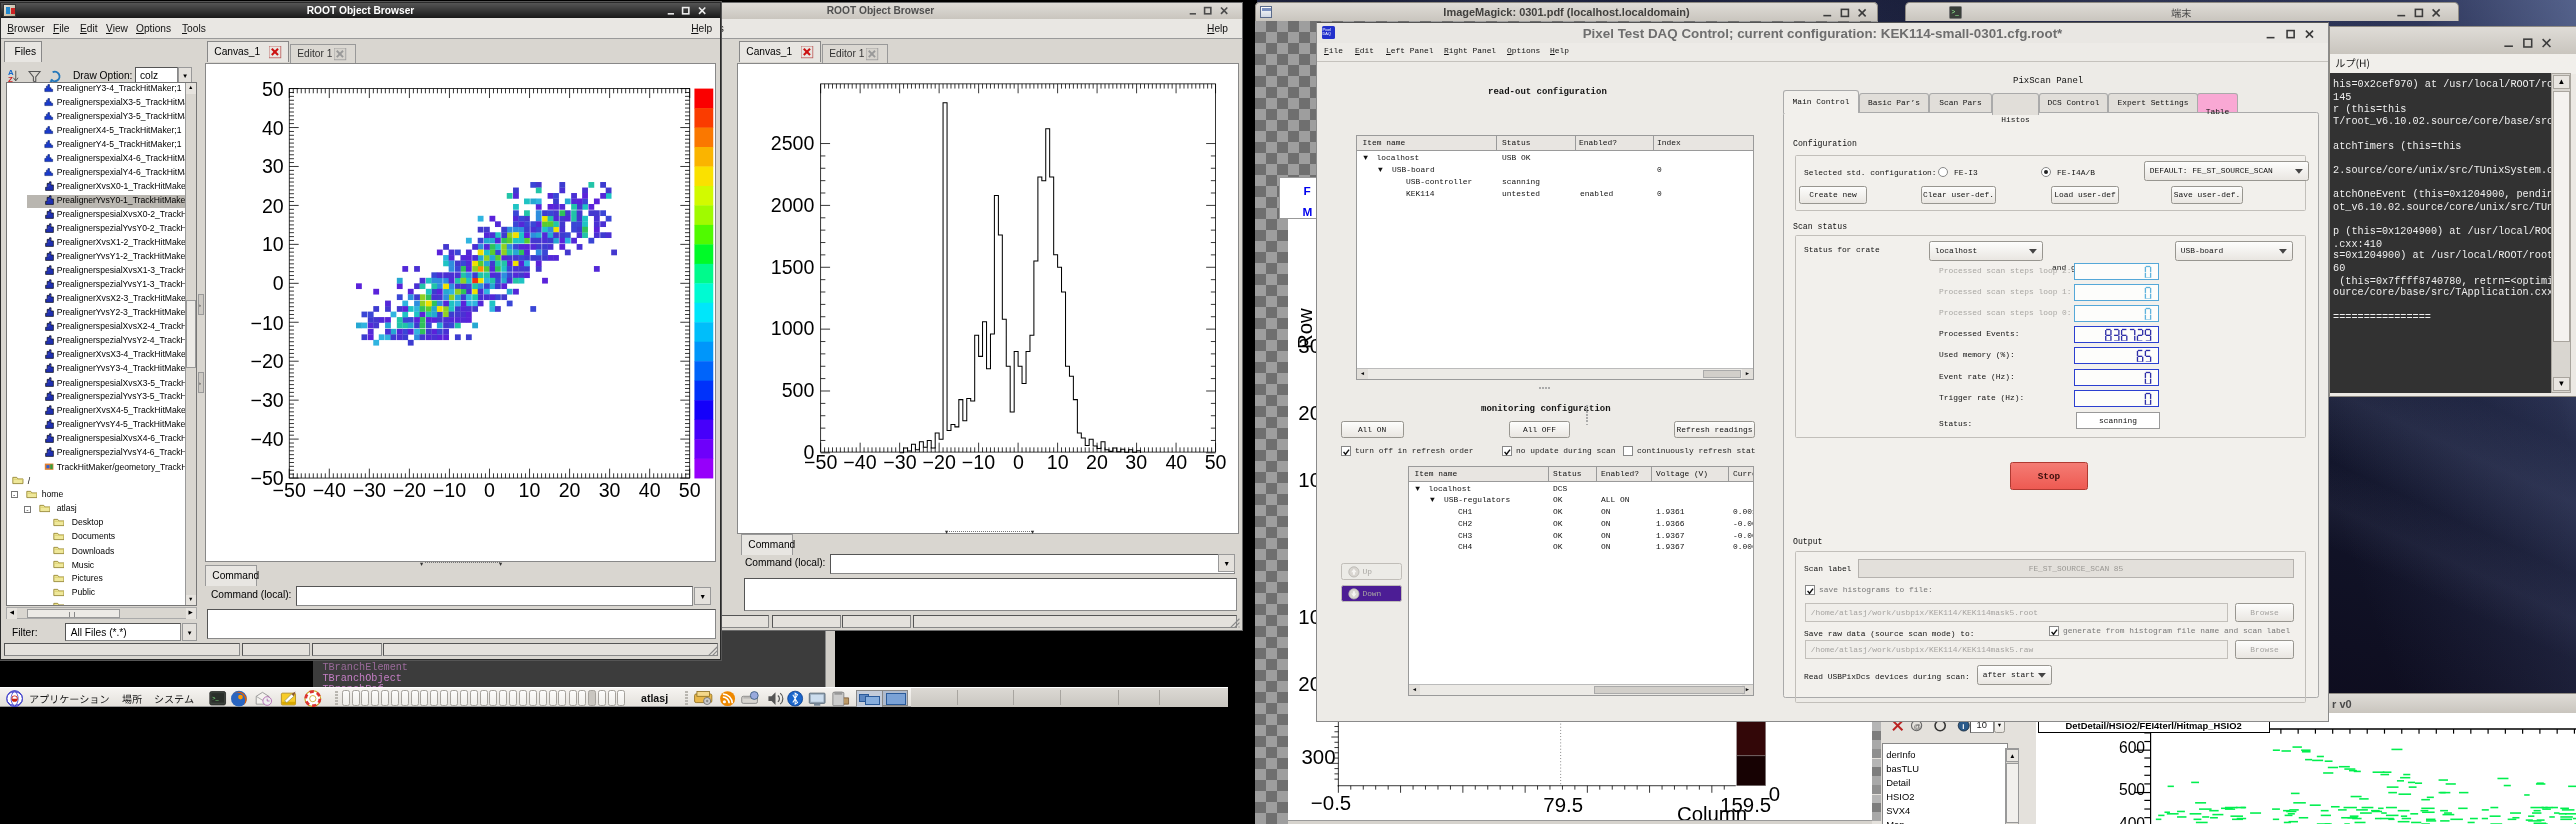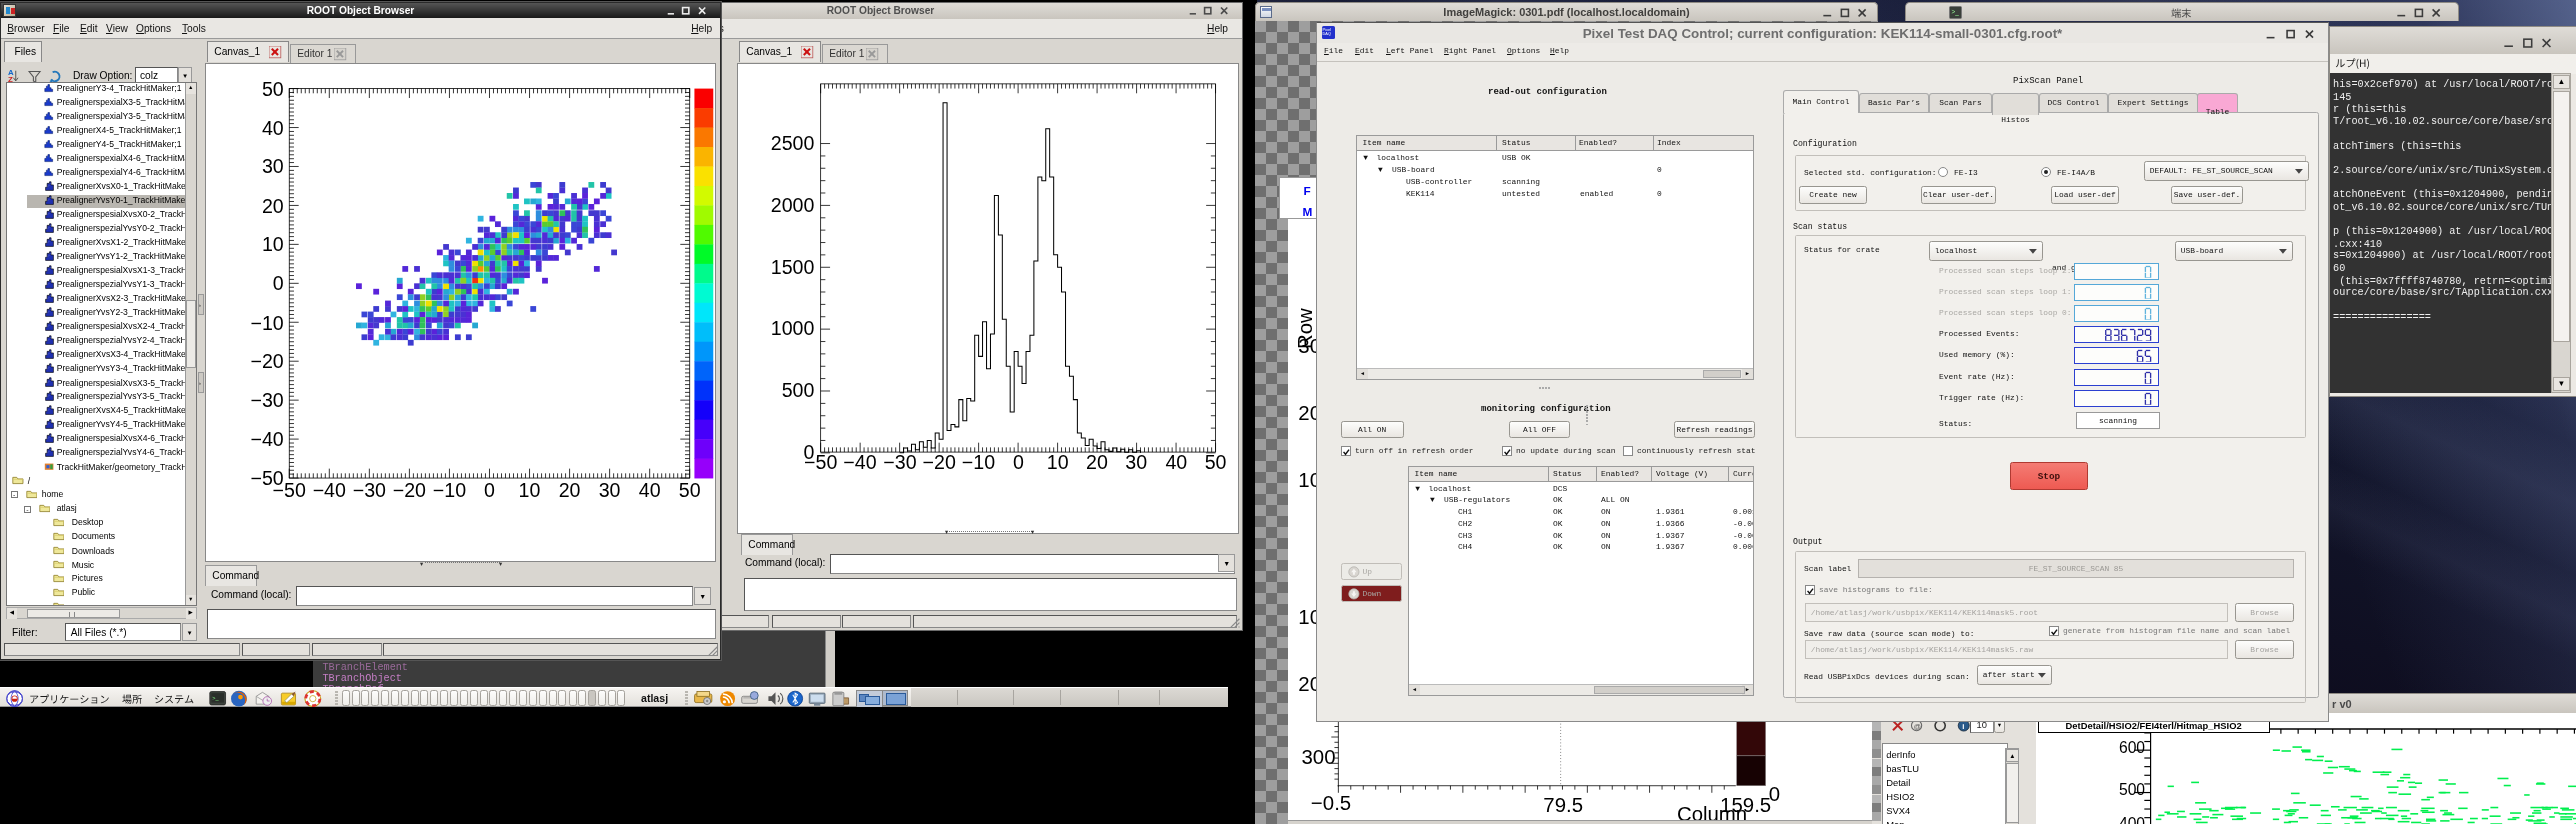--- a/index.html
+++ b/index.html
@@ -596,21 +596,21 @@
 <div class="abs" style="left:185px;top:0.8px;width:151px;height:8.6px;background:#d2cfca;border:0.8px solid #aaa"></div>
       </div>
     </div>
     <div class="abs" style="left:24px;top:540px;width:61px;height:17.3px;background:#ecebe7;border:0.8px solid #c0bdb8;border-radius:2.4px;color:#a8a6a2;font-size:7.9px">
 <svg style="position:absolute;left:6.3px;top:2.4px" width="11.8" height="11.8" viewBox="0 0 15 15">
         <circle cx="7.5" cy="7.5" r="6.5" fill="#d8d5d0" stroke="#b5b2ae"></circle>
         <path d="M7.5 3.5 L11 8 L8.8 8 L8.8 11 L6.2 11 L6.2 8 L4 8 Z" fill="#f6f5f3" transform="rotate(0 7.5 7.5)"></path>
       </svg>
 <span style="position:absolute;left:20.4px;top:3.1px">Up</span>
     </div>
-    <div class="abs" style="left:24px;top:562px;width:61px;height:17.3px;background:#7f1d1d;border:0.8px solid #c0bdb8;border-radius:2.4px;color:#a8a6a2;font-size:7.9px">
+    <div class="abs" style="left:24px;top:562px;width:61px;height:17.3px;background:#4c1d95;border:0.8px solid #c0bdb8;border-radius:2.4px;color:#a8a6a2;font-size:7.9px">
 <svg style="position:absolute;left:6.3px;top:2.4px" width="11.8" height="11.8" viewBox="0 0 15 15">
         <circle cx="7.5" cy="7.5" r="6.5" fill="#d8d5d0" stroke="#b5b2ae"></circle>
         <path d="M7.5 3.5 L11 8 L8.8 8 L8.8 11 L6.2 11 L6.2 8 L4 8 Z" fill="#f6f5f3" transform="rotate(180 7.5 7.5)"></path>
       </svg>
 <span style="position:absolute;left:20.4px;top:3.1px">Down</span>
     </div>
     <div class="abs" style="left:696px;top:53px;font-weight:normal;font-size:9px">PixScan Panel</div>
     <div class="abs" style="left:466px;top:89px;width:536px;height:586px;background:#f2f0ec;border:0.8px solid #aaa;border-radius:2.4px"></div>
     <div class="abs" style="left:466px;top:67px;width:76px;height:23px;background:#f2f0ec;border:0.8px solid #aaa;border-bottom:none;border-radius:3.1px 3.1px 0 0;text-align:center;font-size:7.9px;padding-top:5.5px">Main Control</div>
     <div class="abs" style="left:542px;top:70px;width:70px;height:19px;background:#e1ded9;border:0.8px solid #aaa;border-bottom:none;border-radius:3.1px 3.1px 0 0;text-align:center;font-size:7.9px;padding-top:3.9px">Basic Par’s</div>

